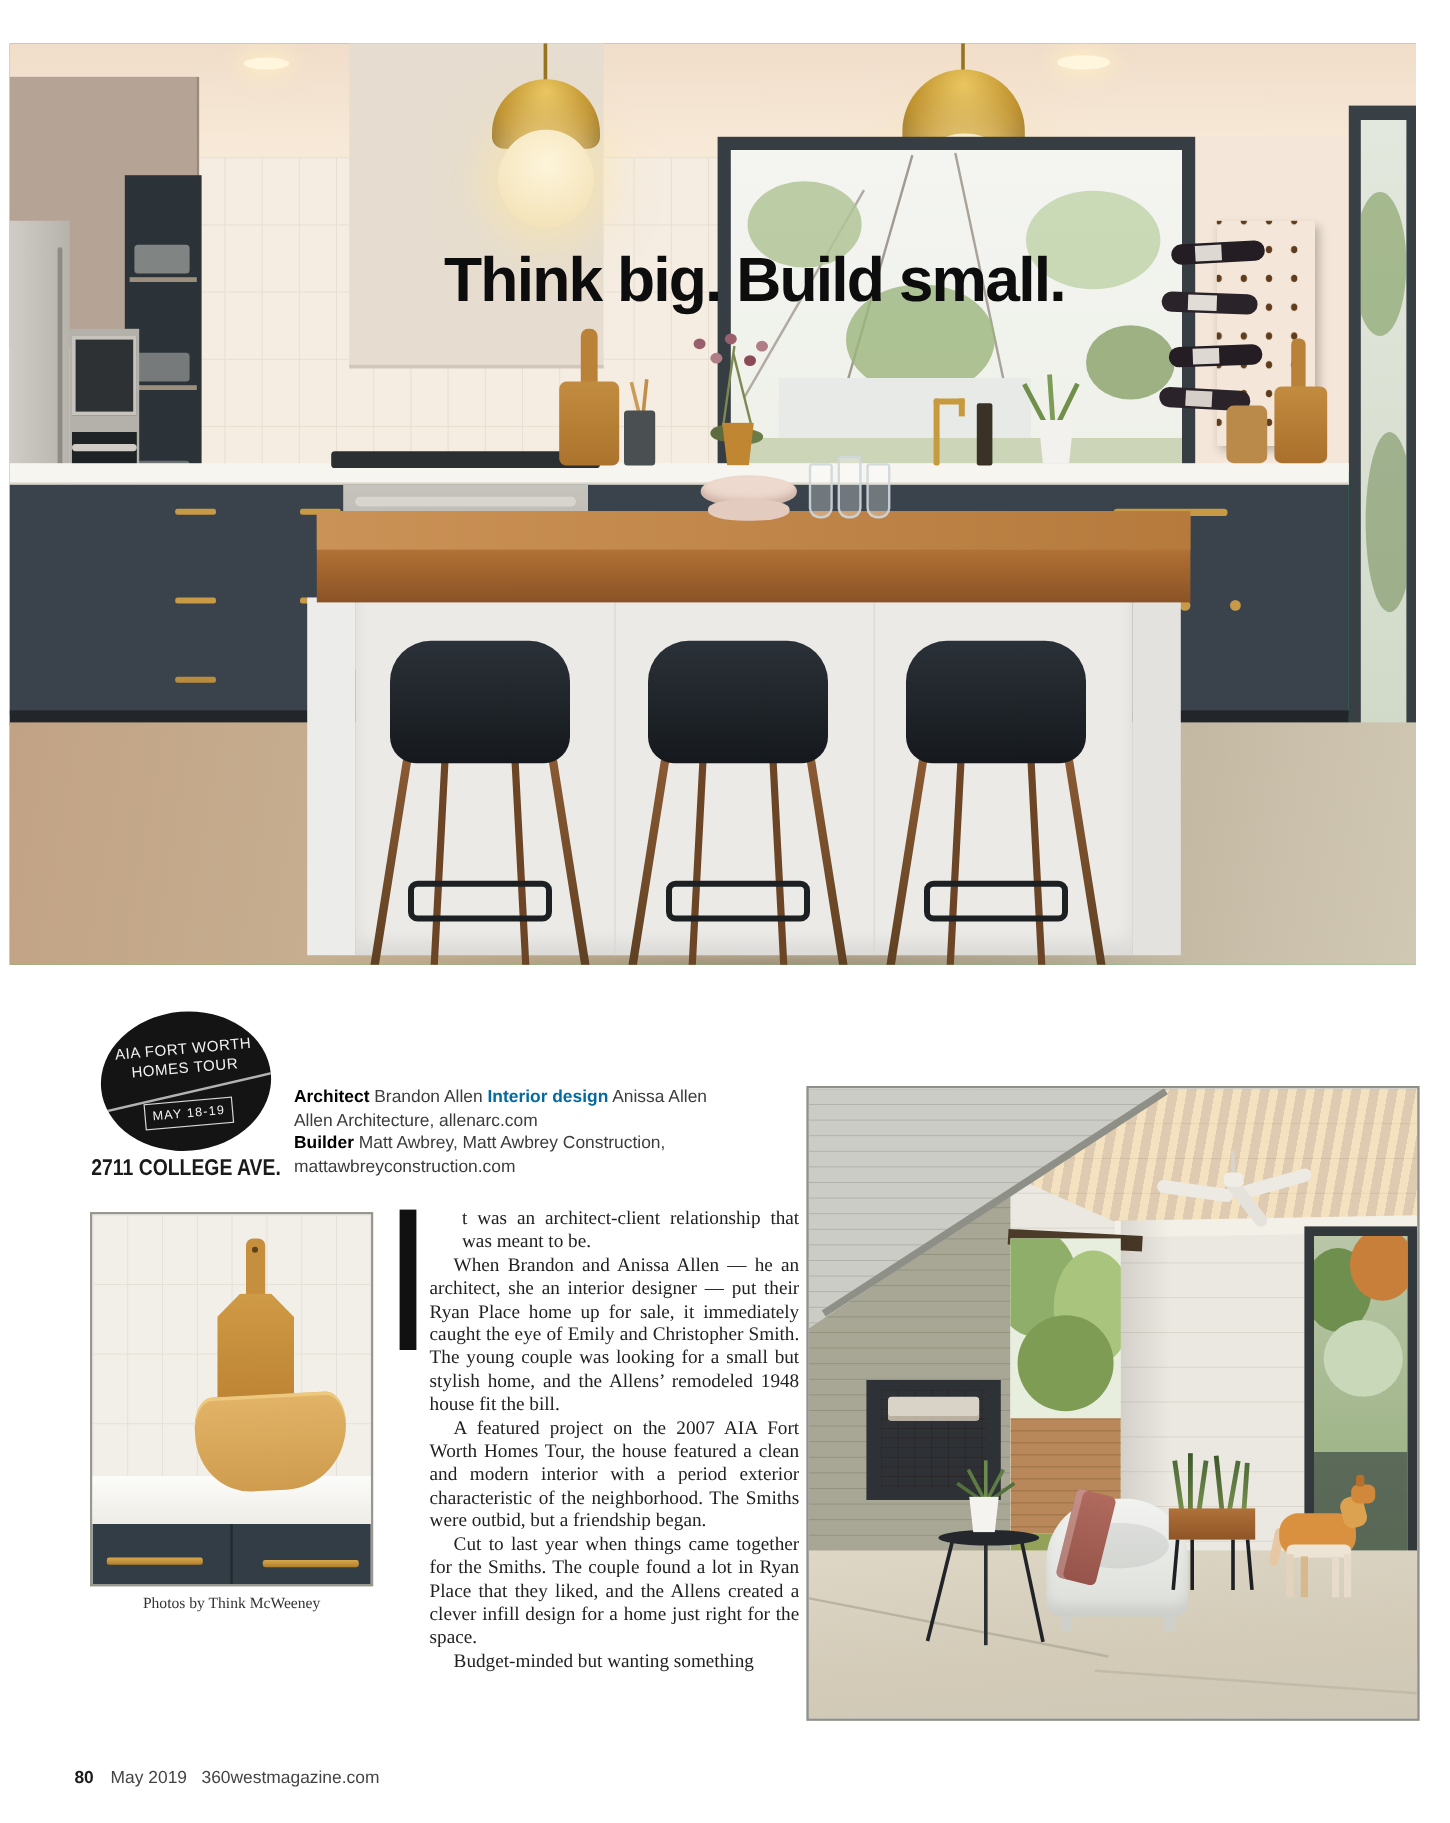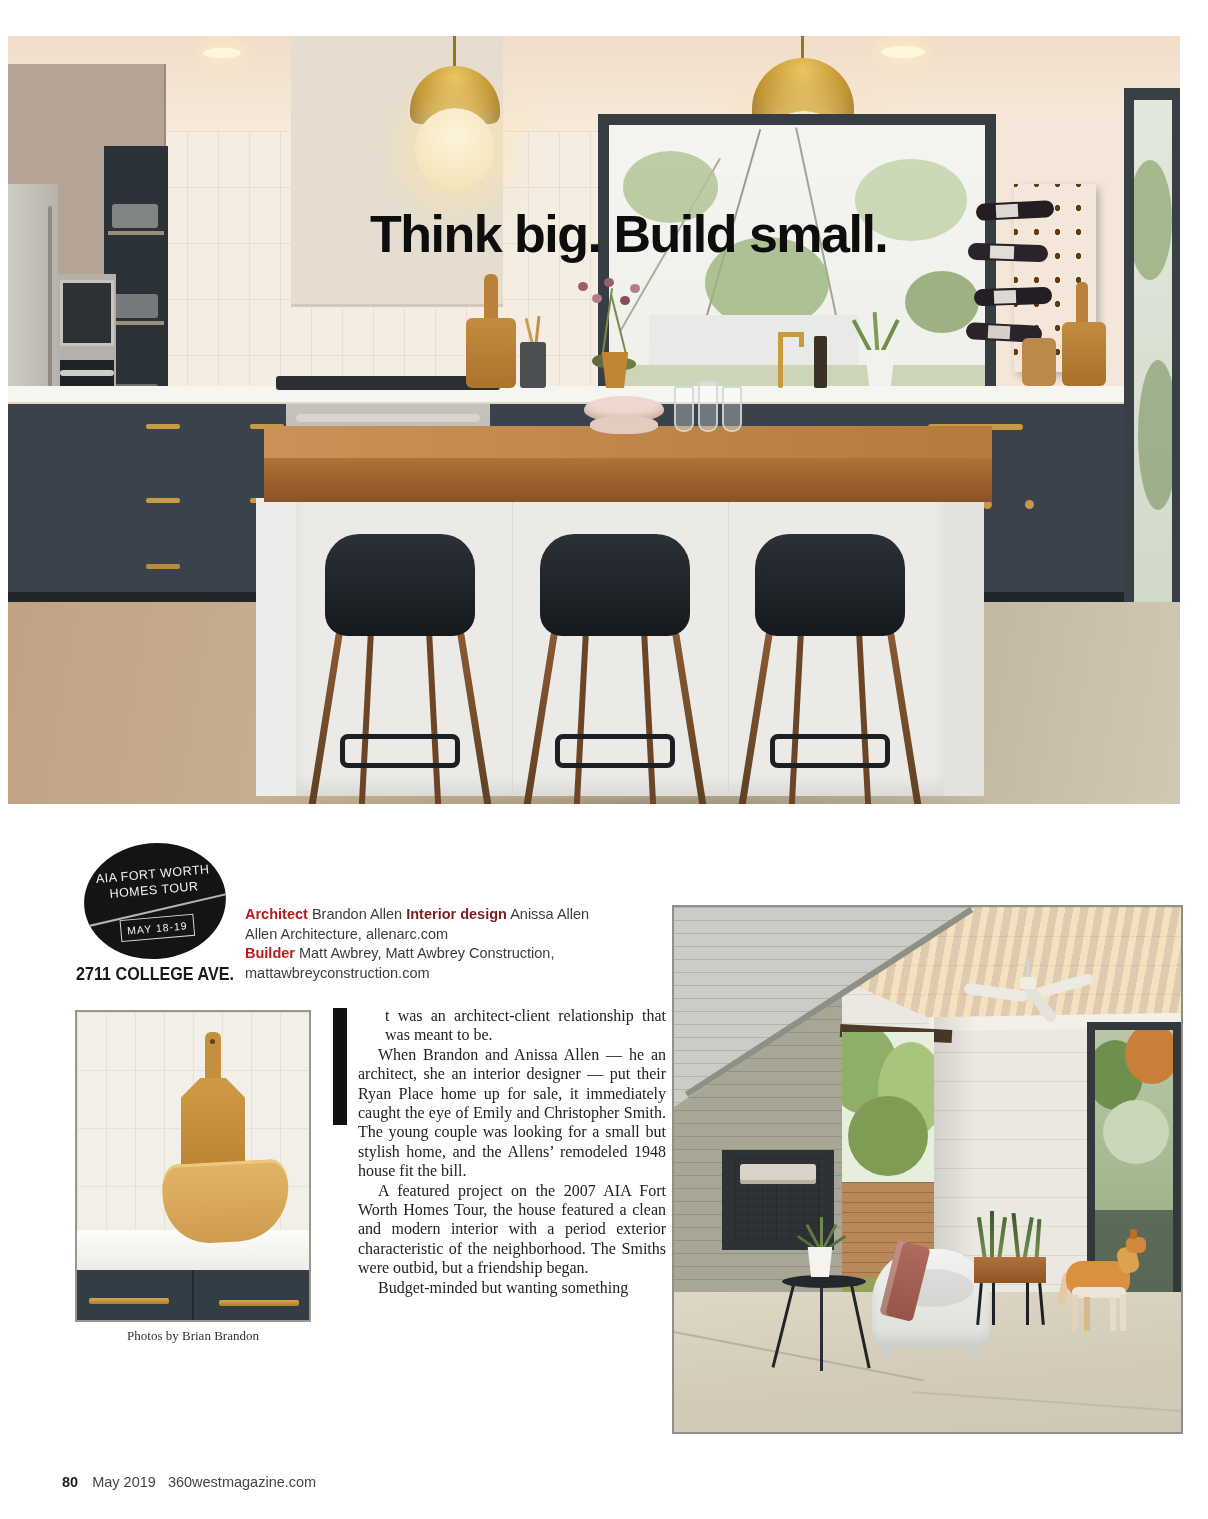--- a/index.html
+++ b/index.html
@@ -6,22 +6,22 @@
   .page{position:relative;width:1208px;height:1519px;background:#ffffff;overflow:hidden;
         font-family:"Liberation Sans",sans-serif;}
   .s{position:absolute;}
   .photo-frame{position:absolute;border:2px solid #93938c;box-sizing:border-box;overflow:hidden;background:#eee;}
   .hero{position:absolute;left:8px;top:36px;width:1172px;height:768px;overflow:hidden;background:#22c55e;}
   .headline{font-weight:700;color:#0d0d0d;font-size:52px;letter-spacing:-1.5px;white-space:nowrap;}
   .serif{font-family:"Liberation Serif",serif;}
   .article p{margin:0;text-indent:20px;}
   .article p.first{text-indent:0;margin-left:27px;}
   .credit-line{font-size:14.5px;line-height:19.5px;color:#3c3c3c;}
-  .credit-bold{font-weight:700;color:#b91c1c;}
-  .credit-gray{color:#7f1d1d;font-weight:700;}
+  .credit-bold{font-weight:700;color:#000000;}
+  .credit-gray{color:#0369a1;font-weight:700;}
 </style>
 </head>
 <body>
 
 <div class="page">
 
   <div class="hero">
 
     <div class="s" style="left:0;top:0;width:1172px;height:95px;background:linear-gradient(#f0ddca,#f8ead9);"></div>
     <div class="s" style="left:195px;top:12px;width:38px;height:10px;border-radius:50%;background:#fff6dd;box-shadow:0 0 18px 6px rgba(255,238,195,.8);"></div>
@@ -206,27 +206,28 @@
     <div class="s" style="left:0;top:218px;width:232px;height:40px;background:linear-gradient(#fcfcfa,#eeece6);"></div>
     <div class="s" style="left:0;top:258px;width:232px;height:50px;background:#333d46;"></div>
     <div class="s" style="left:115px;top:258px;width:2px;height:50px;background:#222a31;"></div>
     <div class="s" style="left:12px;top:286px;width:80px;height:6px;background:linear-gradient(#d8a74a,#b07f2e);border-radius:2px;"></div>
     <div class="s" style="left:142px;top:288px;width:80px;height:6px;background:linear-gradient(#d8a74a,#b07f2e);border-radius:2px;"></div>
     <div class="s" style="left:128px;top:20px;width:16px;height:52px;background:#c68f3e;border-radius:6px 6px 2px 2px;"></div>
     <div class="s" style="left:133px;top:27px;width:5px;height:5px;border-radius:50%;background:#5f4018;"></div>
     <div class="s" style="left:104px;top:66px;width:64px;height:122px;background:linear-gradient(#cf9a45,#b67c2e);border-radius:10px;clip-path:polygon(30% 0,70% 0,100% 16%,100% 100%,0 100%,0 16%);"></div>
     <div class="s" style="left:86px;top:150px;width:126px;height:80px;background:linear-gradient(#e2b468,#cf9c4e);border-radius:18px 18px 60px 52px / 30px 30px 62px 56px;transform:rotate(-3deg);box-shadow:inset 0 3px 0 #ecc97e;"></div>
   </div>
-  <div class="s serif" style="left:75px;top:1328px;width:236px;text-align:center;font-size:13px;color:#333;">Photos by Brian Brandon</div>
+  <div class="s serif" style="left:75px;top:1328px;width:236px;text-align:center;font-size:13px;color:#333;">Photos by Think McWeeney</div>
 
   <div class="s article serif" style="left:358px;top:1006px;width:308px;font-size:16px;line-height:19.4px;color:#222;text-align:justify;">
     <div style="position:absolute;left:-25px;top:2px;width:14px;height:117px;background:#111;color:#111;overflow:hidden;font-size:8px;">I</div>
     <p class="first">t was an architect-client relationship that was meant to be.</p>
     <p>When Brandon and Anissa Allen — he an architect, she an interior designer — put their Ryan Place home up for sale, it immediately caught the eye of Emily and Christopher Smith. The young couple was looking for a small but stylish home, and the Allens’ remodeled 1948 house fit the bill.</p>
     <p>A featured project on the 2007 AIA Fort Worth Homes Tour, the house featured a clean and modern interior with a period exterior characteristic of the neighborhood. The Smiths were outbid, but a friendship began.</p>
+    <p>Cut to last year when things came together for the Smiths. The couple found a lot in Ryan Place that they liked, and the Allens created a clever infill design for a home just right for the space.</p>
     <p>Budget-minded but wanting something</p>
   </div>
 
   <div class="photo-frame" style="left:672px;top:905px;width:511px;height:529px;border-color:#90908a;">
 
     <div class="s" style="left:0;top:0;width:507px;height:390px;background:#ebe8e1;background-image:linear-gradient(#d9d6cd 1px,transparent 1px);background-size:100% 29px;"></div>
 
     <div class="s" style="left:0;top:86px;width:168px;height:304px;background:#a8a795;background-image:linear-gradient(#93927f 1px,transparent 1px);background-size:100% 13px;"></div>
 
     <div class="s" style="left:95px;top:0;width:412px;height:125px;background:linear-gradient(105deg,#e09a33,#c87f22);background-image:repeating-linear-gradient(100deg,rgba(255,216,140,.4) 0 7px,rgba(185,115,30,.25) 7px 15px);clip-path:polygon(0 0,100% 0,100% 100%,41% 92%,0 32%);"></div>

